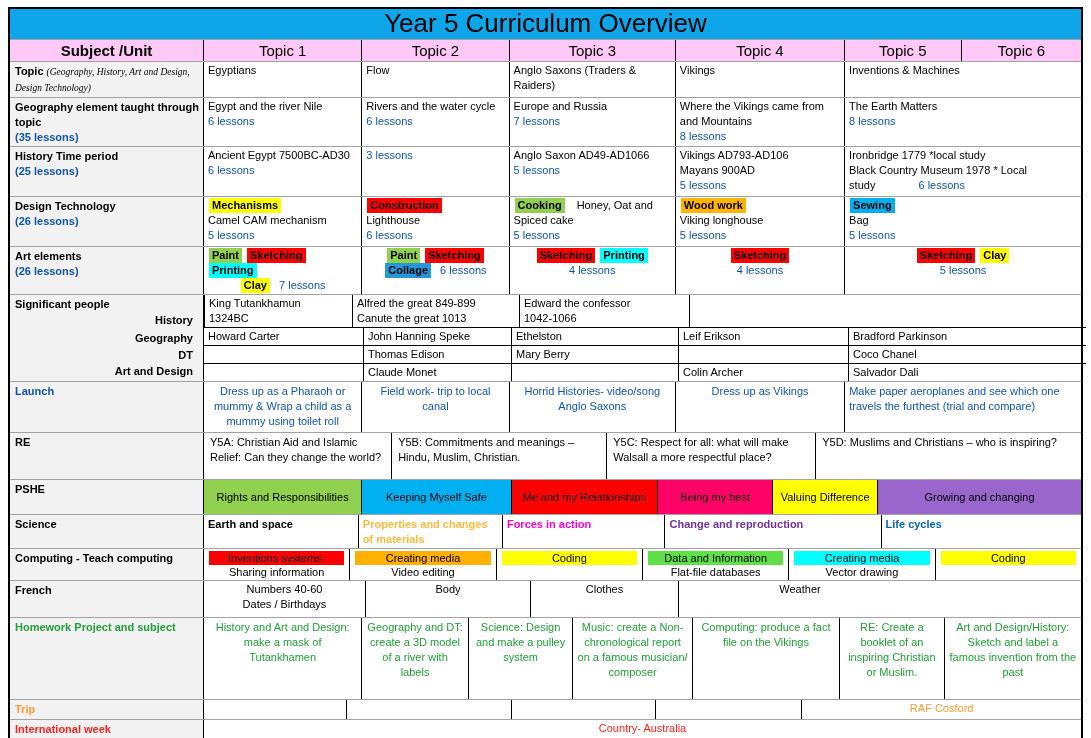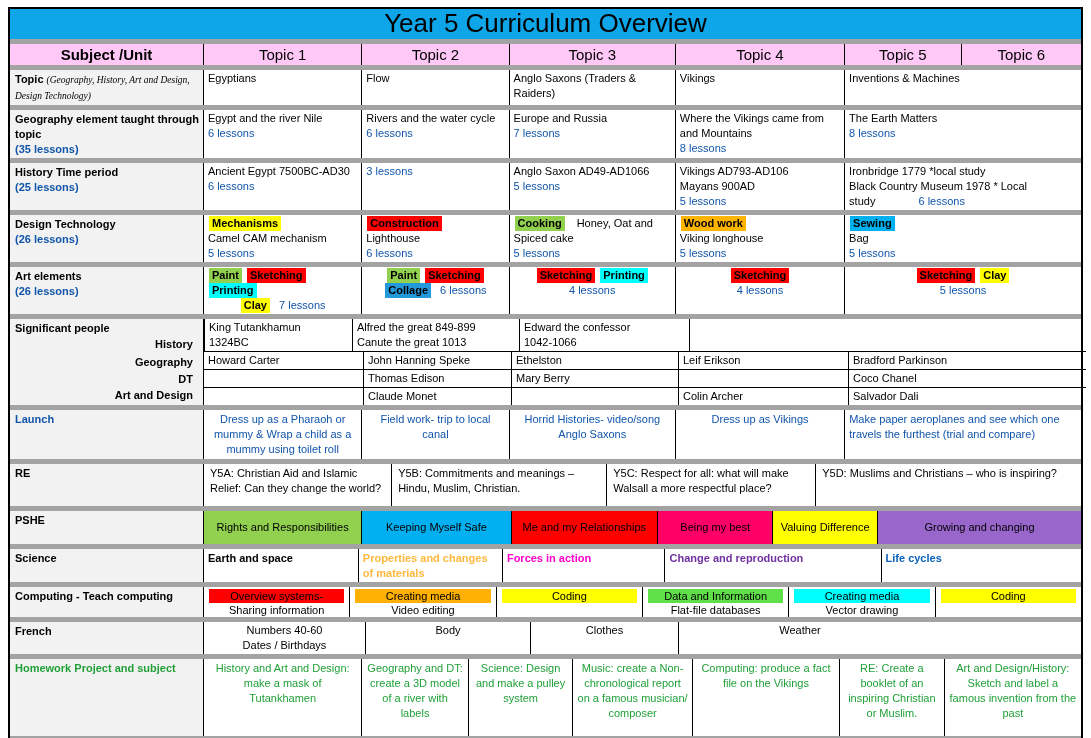--- a/index.html
+++ b/index.html
@@ -1,19 +1,19 @@
 <!DOCTYPE html>
 <html><head>
 <meta charset="utf-8">
 <style>
   *{box-sizing:border-box;}
   html,body{margin:0;padding:0;}
   body{width:1091px;height:738px;background:#fff;font-family:"Liberation Sans",sans-serif;font-size:11px;color:#000;position:relative;}
   .table{position:absolute;left:8px;top:7px;width:1075px;border:2px solid #000;background:#fff;}
-  .trow{display:flex;border-top:5px solid #a3a3a3;}
+  .trow{display:flex;border-top:1px solid #a3a3a3;}
   .trow.first{border-top:none;}
   .cell{border-left:1px solid #000;padding:1px 4px;overflow:hidden;line-height:15px;}
   .cell.nb{border-left:none;}
   .lab{width:193px;background:#F2F2F2;padding:2px 4px 1px 5px;flex:none;}
   .b{font-weight:bold;}
   .it{font-style:italic;font-size:9.5px;font-family:"Liberation Serif",serif;}
   .blue{color:#1155AA;}
   .green{color:#21A038;}
   .orange{color:#FF9933;}
   .red{color:#FF2222;}
@@ -296,21 +296,21 @@
     <div class="cell w-t3 b" style="padding-top: 2px; color: rgb(255, 0, 204);">Forces in action</div>
     <div class="cell w-p4b b" style="width: 222px; padding-top: 2px; color: rgb(112, 48, 160);">Change and reproduction</div>
     <div class="cell b" style="width: 206px; padding-top: 2px; color: rgb(10, 98, 184);">Life cycles</div>
   </div>
 
   <div class="trow" style="min-height:32px">
     <div class="cell nb lab">
       <span class="b">Computing - Teach computing</span>
     </div>
     <div class="cell w-c" style="padding:0">
-      <div class="bar" style="background: rgb(255, 0, 0);">Overview systems-</div>
+      <div class="bar" style="background: rgb(255, 0, 0);">Inventions systems-</div>
       <div class="sub">Sharing information</div>
     </div>
     <div class="cell w-c" style="padding:0">
       <div class="bar" style="background: rgb(255, 176, 0);">Creating media</div>
       <div class="sub">Video editing</div>
     </div>
     <div class="cell w-c" style="padding:0">
       <div class="bar" style="background: rgb(255, 255, 0);">Coding</div>
       <div class="sub"></div>
     </div>

